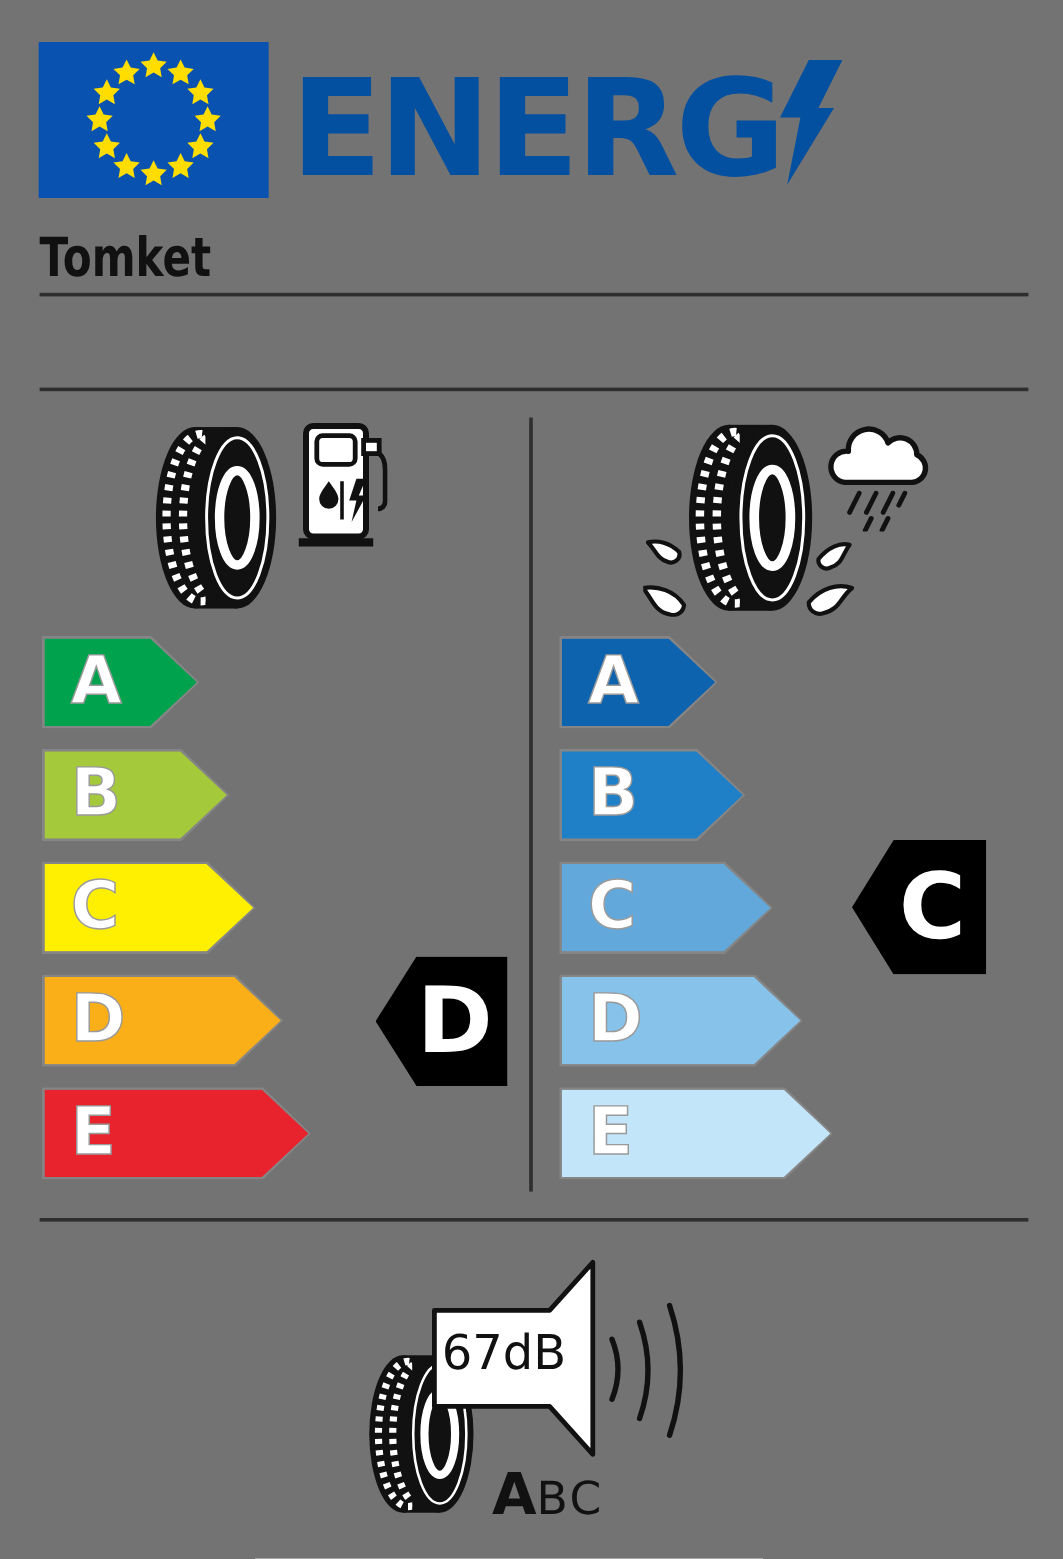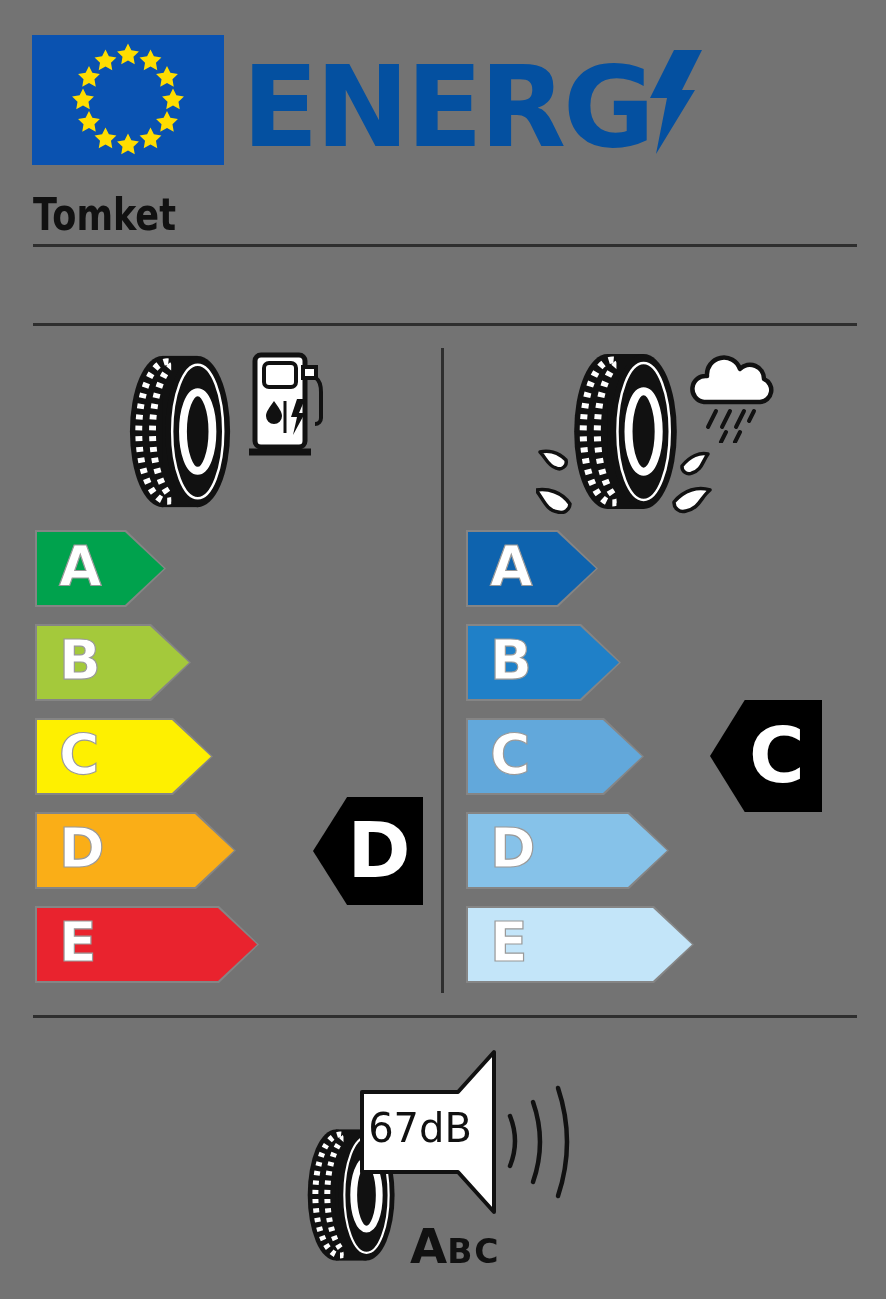--- a/index.html
+++ b/index.html
@@ -21,21 +21,21 @@
   .arrow .cls{position:absolute;left:24px;top:50%;transform:translateY(-54%);
     font-size:55px;font-weight:bold;color:#fff;-webkit-text-stroke:1.2px #9a9a9a;}
   
   .badge{clip-path:polygon(31% 0,100% 0,100% 100%,31% 100%,0 50%);
     display:flex;align-items:center;justify-content:center;}
   .badge .cls{color:#fff;font-size:76px;font-weight:bold;padding-left:22px;line-height:1;}
   
   #db-value{left:364px;top:1106px;width:112px;text-align:center;font-size:40px;line-height:44px;}
   #noise-class-row{left:410px;top:1218px;display:flex;align-items:baseline;}
   #noise-rating{font-size:48px;font-weight:bold;}
-  #noise-others{font-size:33px;font-weight:700;letter-spacing:2px;}
+  #noise-others{font-size:38px;font-weight:400;letter-spacing:2px;}
   svg{display:block;}
 </style>
 </head>
 <body>
 
 <div id="label">
 
   <svg class="abs" style="left:32px;top:35px" width="192" height="130" viewBox="0 0 192 130">
     <defs>
       <path id="star" d="M0,-10 L2.94,-4.05 9.51,-3.09 4.76,1.55 5.88,8.09 0,4.7 -5.88,8.09 -4.76,1.55 -9.51,-3.09 -2.94,-4.05 Z" fill="#FFDD00"></path>

